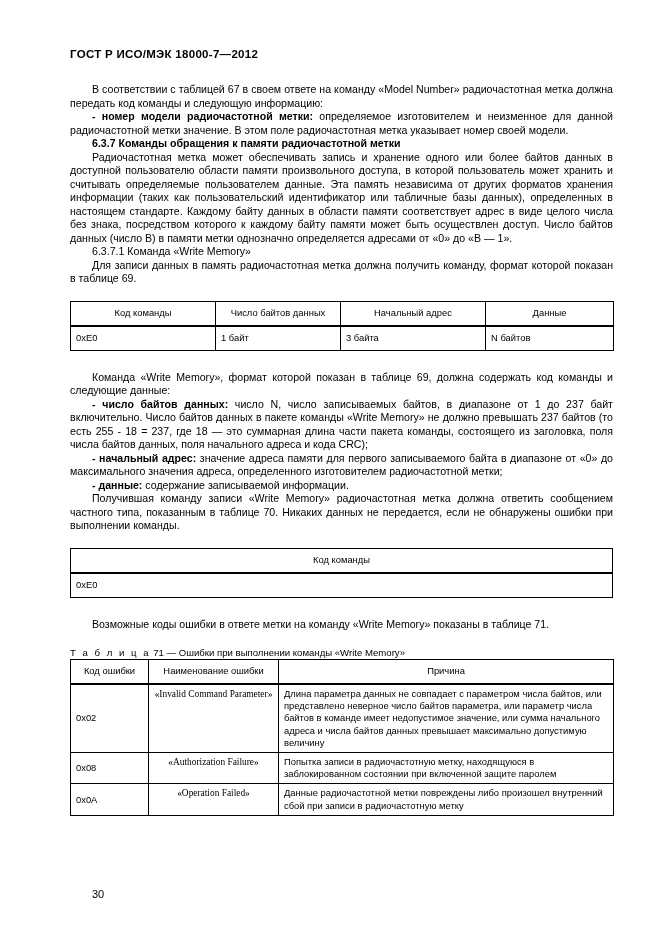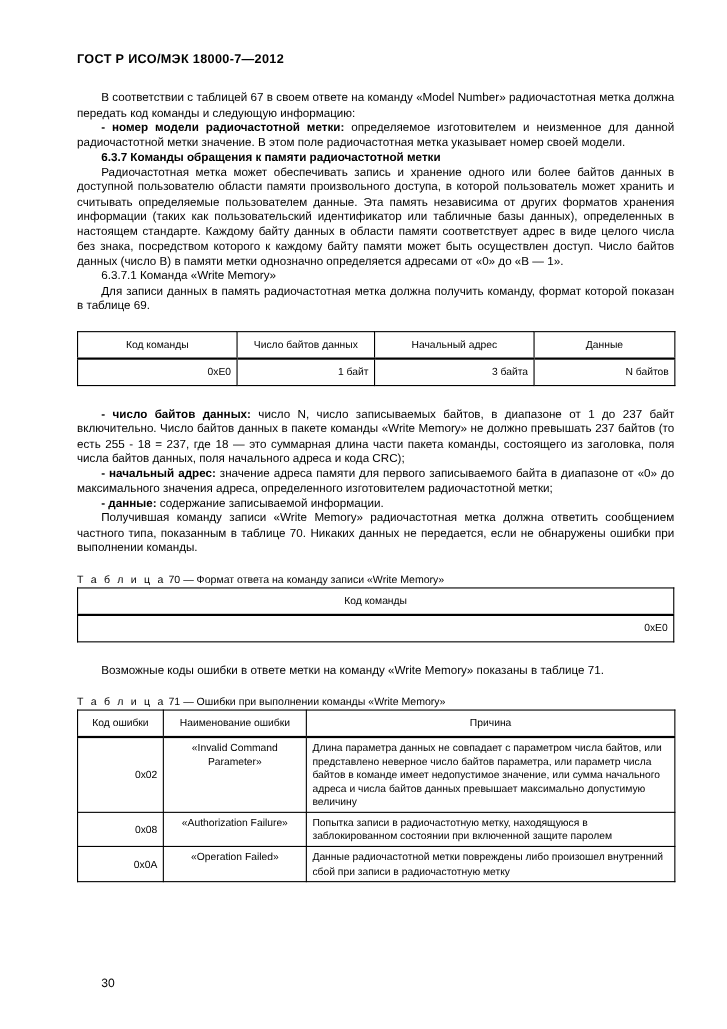--- a/index.html
+++ b/index.html
@@ -79,28 +79,28 @@
     line-height: 12.2px;
     font-weight: normal;
     vertical-align: top;
   }
   table.doc th {
     text-align: center;
     vertical-align: middle;
     height: 17px;
   }
   table.doc td.ctr {
-    text-align: right;
+    text-align: left;
     vertical-align: middle;
     height: 17px;
   }
   table.doc thead tr { border-bottom: 2px solid #000; }
   table.doc thead th { border-bottom: 2px solid #000; }
   td.reason { text-align: left; font-size: 9.4px; }
-  td.errname { text-align: center; }
+  td.errname { text-align: center; font-family: Liberation Serif, serif; }
   .spacer-m { height: 15px; }
   .spacer-l { height: 20px; }
   .page-num {
     position: absolute;
     left: 70px;
     top: 888px;
     font-size: 11px;
     margin-left: 22px;
   }
 </style>
@@ -148,32 +148,32 @@
           <td class="ctr">0xE0</td>
           <td class="ctr">1 байт</td>
           <td class="ctr">3 байта</td>
           <td class="ctr">N байтов</td>
         </tr>
       </tbody>
     </table>
 
     <div class="spacer-l"></div>
 
+    <p class="body">Команда «Write Memory», формат которой показан в таблице 69, должна содержать код команды и следующие данные:</p>
 
     <p class="body"><span class="bold-run">- число байтов данных:</span><span> число N, число записываемых байтов, в диапазоне от 1 до 237 байт включительно. Число байтов данных в пакете команды «Write Memory» не должно превышать 237 байтов (то есть 255 - 18 = 237, где 18 — это суммарная длина части пакета команды, состоящего из заголовка, поля числа байтов данных, поля начального адреса и кода CRC);</span></p>
 
     <p class="body"><span class="bold-run">- начальный адрес:</span><span> значение адреса памяти для первого записываемого байта в диапазоне от «0» до максимального значения адреса, определенного изготовителем радиочастотной метки;</span></p>
 
     <p class="body"><span class="bold-run">- данные:</span><span> содержание записываемой информации.</span></p>
 
     <p class="body">Получившая команду записи «Write Memory» радиочастотная метка должна ответить сообщением частного типа, показанным в таблице 70. Никаких данных не передается, если не обнаружены ошибки при выполнении команды.</p>
 
     <div class="spacer-m"></div>
 
-    <p class="table-caption"><span class="tbl-word">Т а б л и ц а</span><span>  70 — Формат ответа на команду записи «Write Memory»</span></p>
 
     <table class="doc">
       <thead>
         <tr>
           <th>Код команды</th>
         </tr>
       </thead>
       <tbody>
         <tr>
           <td class="ctr">0xE0</td>

